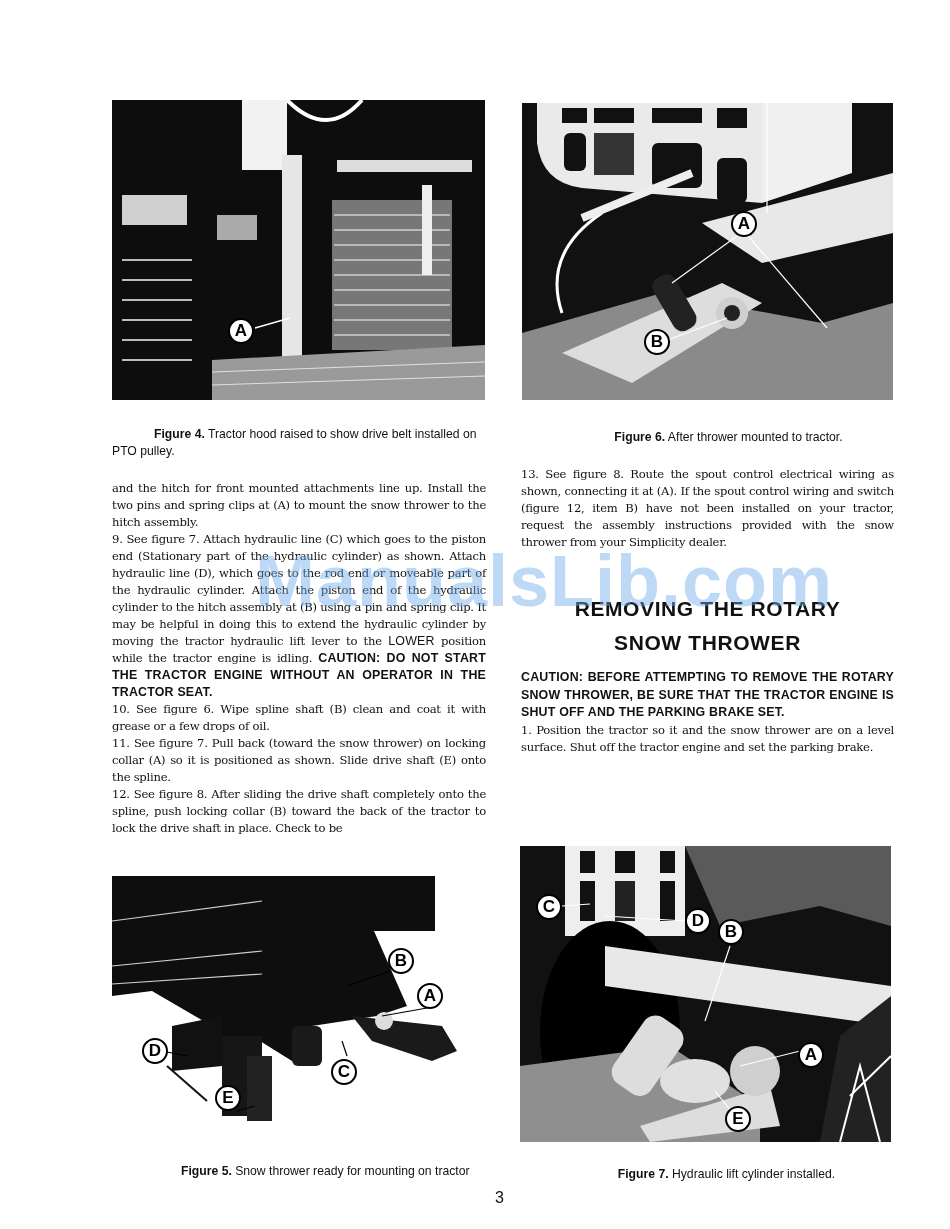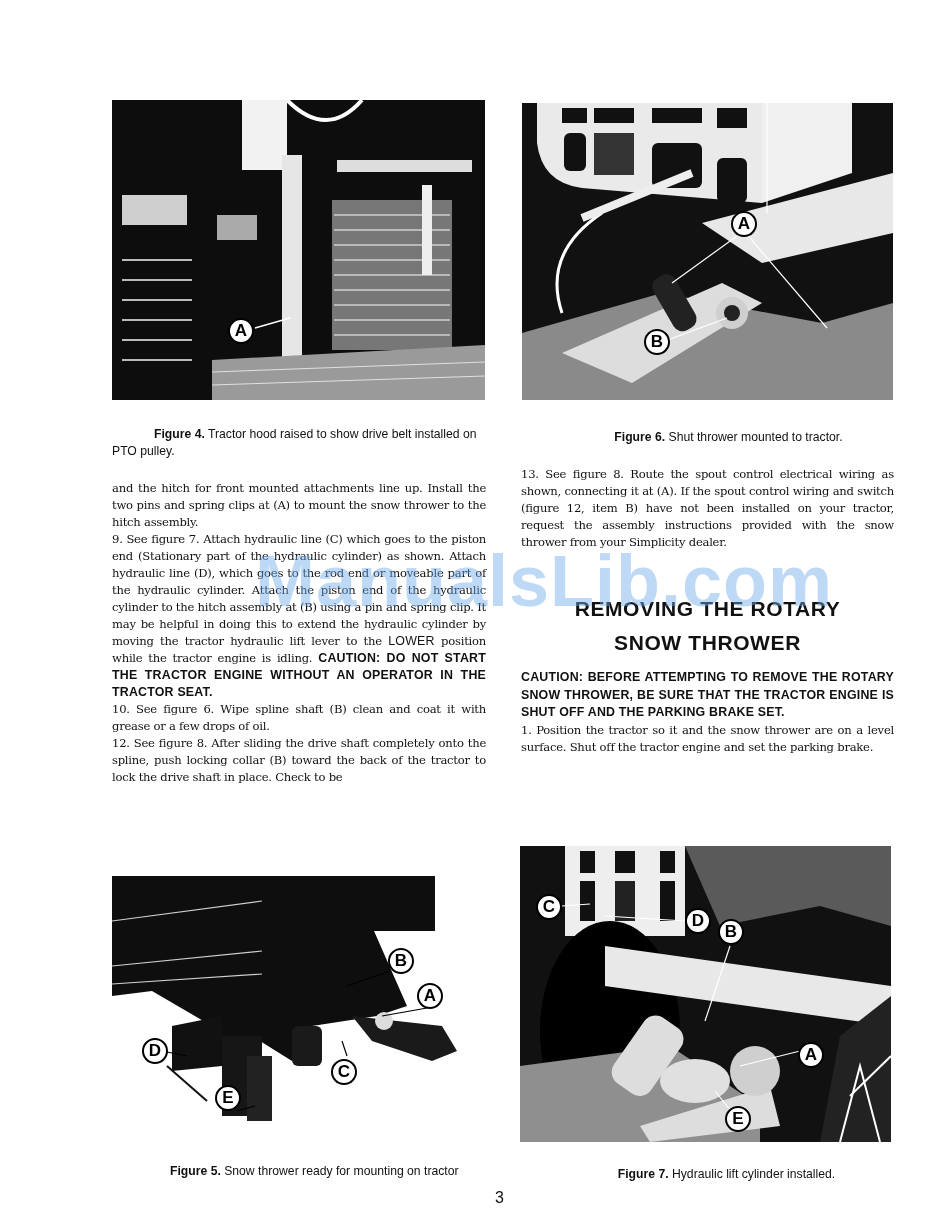--- a/index.html
+++ b/index.html
@@ -116,27 +116,28 @@
       <circle cx="210" cy="210" r="8" fill="#222"></circle>
     <line x1="222" y1="128" x2="150" y2="180" stroke="#fff" stroke-width="1.2"></line>
     <line x1="222" y1="128" x2="305" y2="225" stroke="#fff" stroke-width="1.2"></line>
     <line x1="143" y1="238" x2="205" y2="215" stroke="#fff" stroke-width="1.2"></line>
     <line x1="245" y1="0" x2="245" y2="110" stroke="#fff" stroke-width="1.2"></line>
   </svg>
   <div class="callout" style="left:209px; top:108px;">A</div>
   <div class="callout" style="left:122px; top:226px;">B</div>
 </div>
 <div class="caption" style="left:522px; top:429px; width:371px; text-align:center;">
-  <b>Figure 6.</b><span> Shut thrower mounted to tractor.</span>
+  <b>Figure 6.</b><span> After thrower mounted to tractor.</span>
 </div>
 
 <div class="body-text" style="left:112px; top:480px; width:374px;">
   <p>and the hitch for front mounted attachments line up. Install the two pins and spring clips at (A) to mount the snow thrower to the hitch assembly.</p>
   <p><span>9. See figure 7. Attach hydraulic line (C) which goes to the piston end (Stationary part of the hydraulic cylinder) as shown. Attach hydraulic line (D), which goes to the rod end or moveable part of the hydraulic cylinder. Attach the piston end of the hydraulic cylinder to the hitch assembly at (B) using a pin and spring clip. It may be helpful in doing this to extend the hydraulic cylinder by moving the tractor hydraulic lift lever to the </span><span class="caps" style="font-weight:normal;">LOWER</span><span> position while the tractor engine is idling. </span><span class="caps">CAUTION: DO NOT START THE TRACTOR ENGINE WITHOUT AN OPERATOR IN THE TRACTOR SEAT.</span></p>
   <p>10.  See figure 6.  Wipe spline shaft (B) clean and coat it with grease or a few drops of oil.</p>
+  <p>11.  See figure 7.  Pull back (toward the snow thrower) on locking collar (A) so it is positioned as shown.  Slide drive shaft (E) onto the spline.</p>
   <p>12.  See figure 8.  After sliding the drive shaft completely onto the spline, push locking collar (B) toward the back of the tractor to lock the drive shaft in place.  Check to be</p>
 </div>
 
 <div class="body-text" style="left:521px; top:466px; width:373px;">
   <p>13.  See figure 8.  Route the spout control electrical wiring as shown, connecting it at (A).  If the spout control wiring and switch (figure 12, item B) have not been installed on your tractor, request the assembly instructions provided with the snow thrower from your Simplicity dealer.</p>
 </div>
 
 <div class="heading" style="left:521px; top:597px; width:373px;">REMOVING THE ROTARY</div>
 <div class="heading" style="left:521px; top:631px; width:373px;">SNOW THROWER</div>
 
@@ -168,21 +169,21 @@
       <line x1="270" y1="140" x2="315" y2="132"></line>
       <line x1="230" y1="165" x2="235" y2="180"></line>
     </g>
   </svg>
   <div class="callout" style="left:276px; top:72px;">B</div>
   <div class="callout" style="left:305px; top:107px;">A</div>
   <div class="callout" style="left:30px; top:162px;">D</div>
   <div class="callout" style="left:219px; top:183px;">C</div>
   <div class="callout" style="left:103px; top:209px;">E</div>
 </div>
-<div class="caption" style="left:128px; top:1163px; width:360px;">
+<div class="caption" style="left:139px; top:1163px; width:360px;">
   <b>Figure 5.</b><span> Snow thrower ready for mounting on tractor</span>
 </div>
 
 <div class="photo" style="left:520px; top:846px; width:371px; height:296px;">
   <svg viewBox="0 0 371 296" preserveAspectRatio="none">
     <rect width="371" height="296" fill="#111"></rect>
     <path d="M45 0 L165 0 L165 90 L45 90 Z" fill="#eee"></path>
     <rect x="60" y="5" width="15" height="22" fill="#111"></rect>
       <rect x="95" y="5" width="20" height="22" fill="#111"></rect>
       <rect x="140" y="5" width="15" height="22" fill="#111"></rect>

